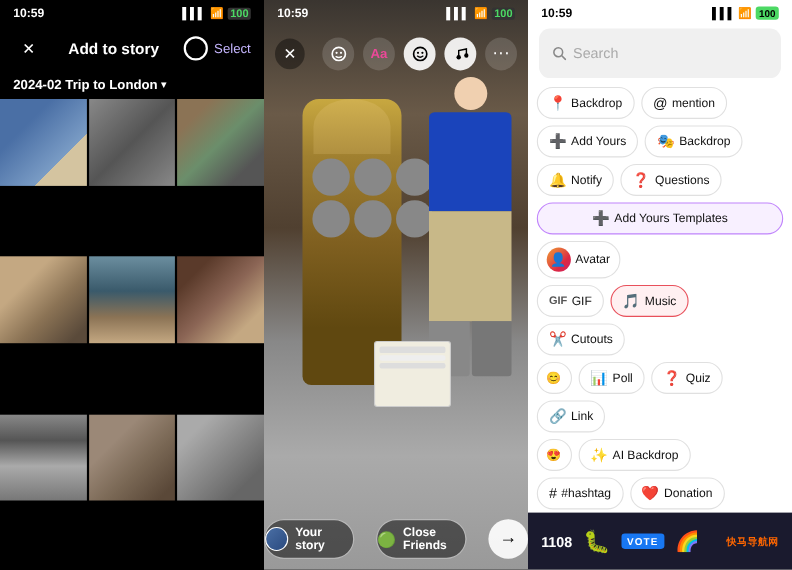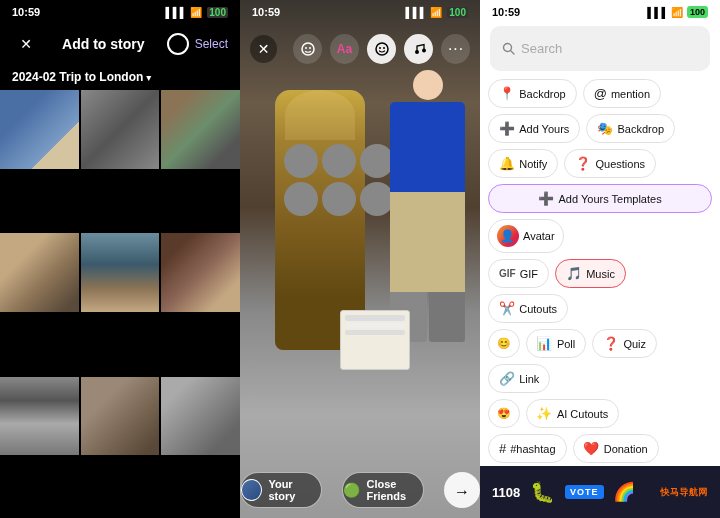--- a/index.html
+++ b/index.html
@@ -537,21 +537,21 @@
         <span>Link</span>
       </div>
     </div>
 
     <div class="sticker-row">
       <div class="sticker-tag" style="padding:6px 8px;">
         <span>😍</span>
       </div>
       <div class="sticker-tag">
         <span class="icon-emoji">✨</span>
-        <span>AI Cutouts</span>
+        <span>AI Backdrop</span>
       </div>
     </div>
 
     <div class="sticker-row">
       <div class="sticker-tag">
         <span class="icon-emoji">#</span>
         <span>#hashtag</span>
       </div>
       <div class="sticker-tag">
         <span class="icon-emoji">❤️</span>

